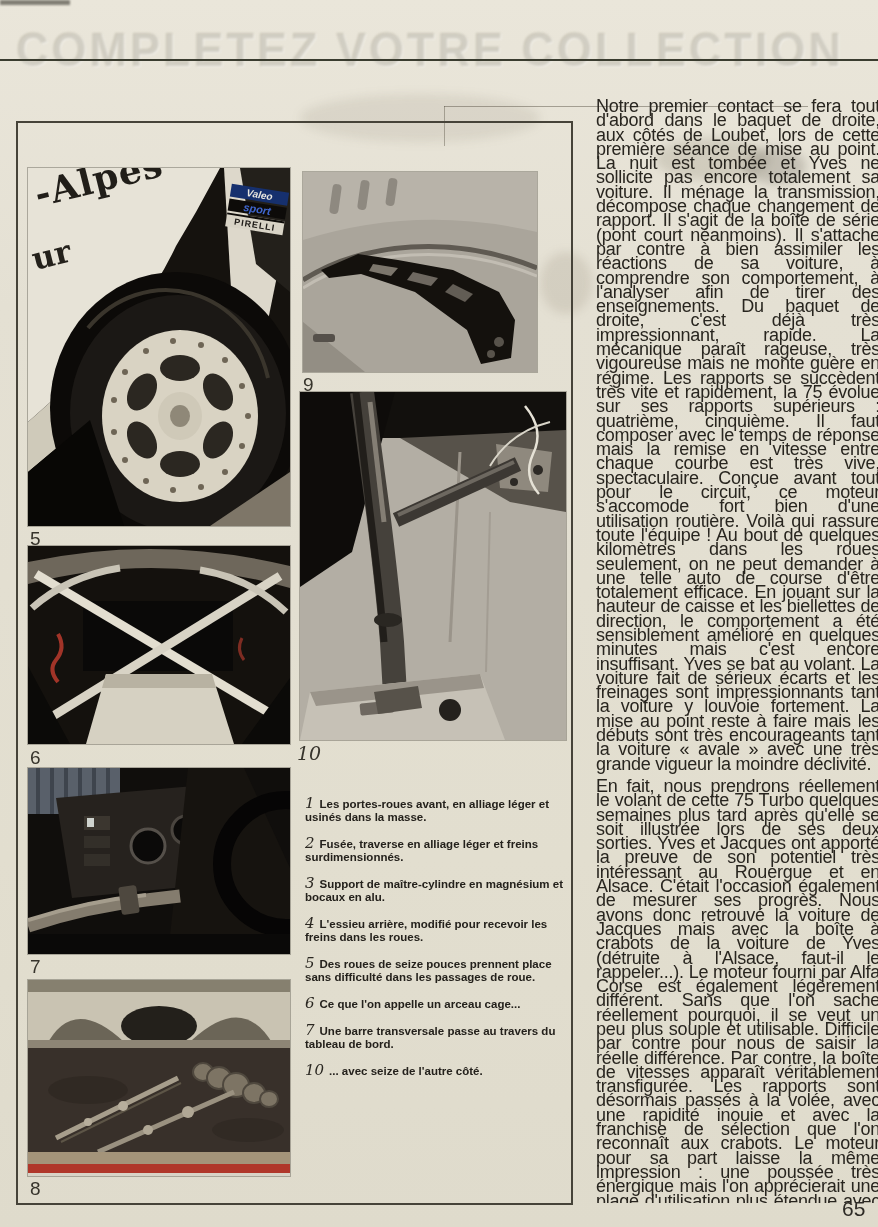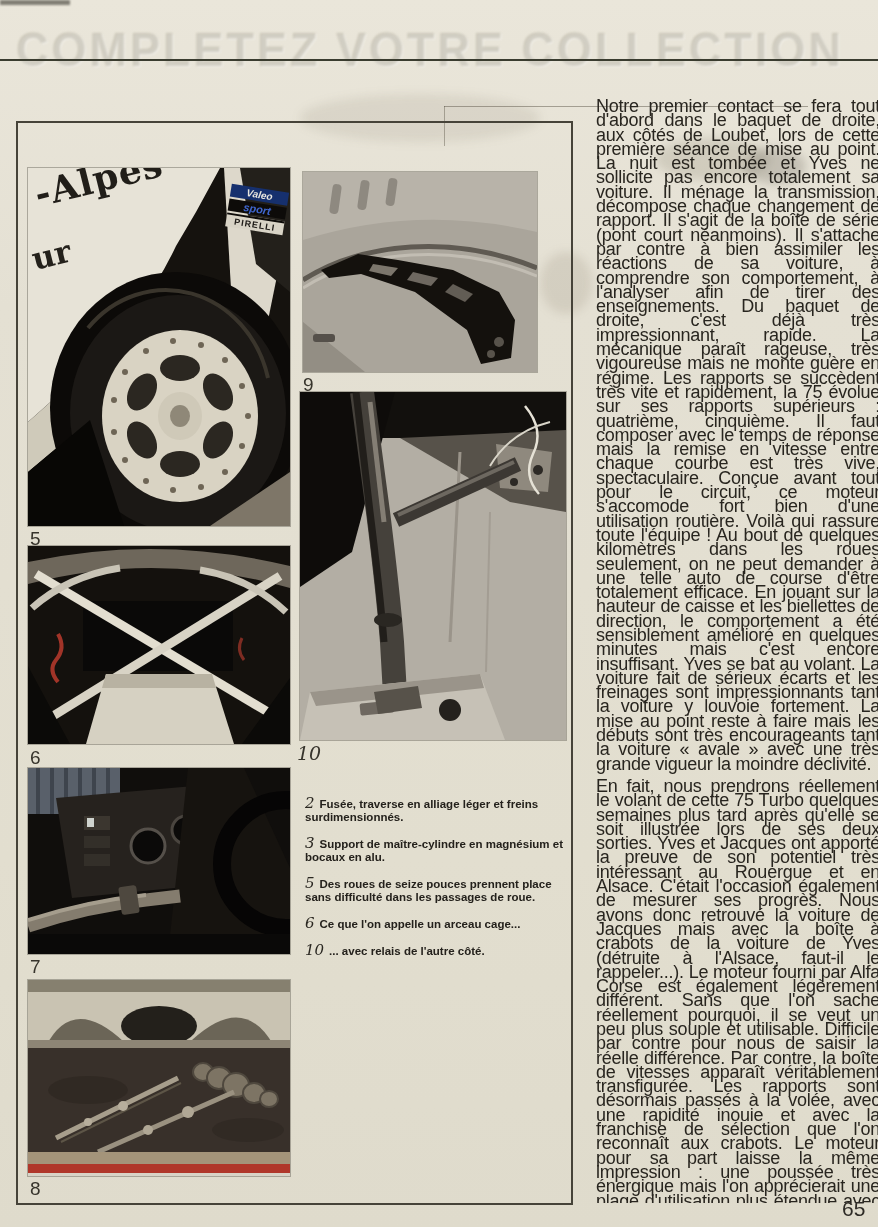--- a/index.html
+++ b/index.html
@@ -262,25 +262,28 @@
       <path d="M10,300 L180,282 L205,348 L0,348 Z" fill="#c6c1b6"></path>
       <path d="M10,300 L180,282 L184,296 L16,314 Z" fill="#9a948a"></path>
       <circle cx="150" cy="318" r="11" fill="#24211d"></circle>
       <rect x="60" y="310" width="34" height="12" rx="2" fill="#6e6860" transform="rotate(-6 77 316)"></rect>
       <path d="M74,300 L118,294 L122,316 L78,322 Z" fill="#57524a"></path>
     </svg>
   </div>
   <div class="plabel italic" id="lab10">10</div>
 
   <div class="caption-list">
+    <div class="cap"><span class="num">1</span><span>Les portes-roues avant, en alliage léger et usinés dans la masse.</span></div>
     <div class="cap"><span class="num">2</span><span>Fusée, traverse en alliage léger et freins surdimensionnés.</span></div>
     <div class="cap"><span class="num">3</span><span>Support de maître-cylindre en magnésium et bocaux en alu.</span></div>
+    <div class="cap"><span class="num">4</span><span>L'essieu arrière, modifié pour recevoir les freins dans les roues.</span></div>
     <div class="cap"><span class="num">5</span><span>Des roues de seize pouces prennent place sans difficulté dans les passages de roue.</span></div>
     <div class="cap"><span class="num">6</span><span>Ce que l'on appelle un arceau cage...</span></div>
-    <div class="cap"><span class="num">10</span><span>... avec relais de l'autre côté.</span></div>
+    <div class="cap"><span class="num">7</span><span>Une barre transversale passe au travers du tableau de bord.</span></div>
+    <div class="cap"><span class="num">10</span><span>... avec seize de l'autre côté.</span></div>
   </div>
 
   <div class="article-column" lang="fr">
     <p>Notre premier contact se fera tout d'abord dans le baquet de droite, aux côtés de Loubet, lors de cette première séance de mise au point. La nuit est tombée et Yves ne sollicite pas encore totalement sa voiture. Il ménage la transmission, décompose chaque changement de rapport. Il s'agit de la boîte de série (pont court néanmoins). Il s'attache par contre à bien assimiler les réactions de sa voiture, à comprendre son comportement, à l'analyser afin de tirer des enseignements. Du baquet de droite, c'est déjà très impressionnant, rapide. La mécanique paraît rageuse, très vigoureuse mais ne monte guère en régime. Les rapports se succèdent très vite et rapidement, la 75 évolue sur ses rapports supérieurs : quatrième, cinquième. Il faut composer avec le temps de réponse mais la remise en vitesse entre chaque courbe est très vive, spectaculaire. Conçue avant tout pour le circuit, ce moteur s'accomode fort bien d'une utilisation routière. Voilà qui rassure toute l'équipe ! Au bout de quelques kilomètres dans les roues seulement, on ne peut demander à une telle auto de course d'être totalement efficace. En jouant sur la hauteur de caisse et les biellettes de direction, le comportement a été sensiblement amélioré en quelques minutes mais c'est encore insuffisant. Yves se bat au volant. La voiture fait de sérieux écarts et les freinages sont impressionnants tant la voiture y louvoie fortement. La mise au point reste à faire mais les débuts sont très encourageants tant la voiture « avale » avec une très grande vigueur la moindre déclivité.</p>
     <p>En fait, nous prendrons réellement le volant de cette 75 Turbo quelques semaines plus tard après qu'elle se soit illustrée lors de ses deux sorties. Yves et Jacques ont apporté la preuve de son potentiel très intéressant au Rouergue et en Alsace. C'était l'occasion également de mesurer ses progrès. Nous avons donc retrouvé la voiture de Jacques mais avec la boîte à crabots de la voiture de Yves (détruite à l'Alsace, faut-il le rappeler...). Le moteur fourni par Alfa Corse est également légèrement différent. Sans que l'on sache réellement pourquoi, il se veut un peu plus souple et utilisable. Difficile par contre pour nous de saisir la réelle différence. Par contre, la boîte de vitesses apparaît véritablement transfigurée. Les rapports sont désormais passés à la volée, avec une rapidité inouie et avec la franchise de sélection que l'on reconnaît aux crabots. Le moteur pour sa part laisse la même impression : une poussée très énergique mais l'on apprécierait une plage d'utilisation plus étendue avec une puissance qui continuerait à venir passé 5 800 tr/mn au lieu de chuter assez brutalement. Par contre, cette sensation d'instabilité et les écarts de trajectoire impressionnant que nous réservait l'Alfa lors de sa première sortie ont disparu ou quasiment. A force de travail, de mise au point, le comportement est devenu plus équilibré, plus stable. Par rapport au GTV 6 d'il y a quelques saisons, la 75 Turbo est moins pesante, plus vive. Son train avant est plus directionnel. Les freinages appuyés ne posent plus de problème, les décélérations sont très énergiques avec une pédale très</p>
   </div>
 
   <div class="page-number">65</div>
 
 </div>

